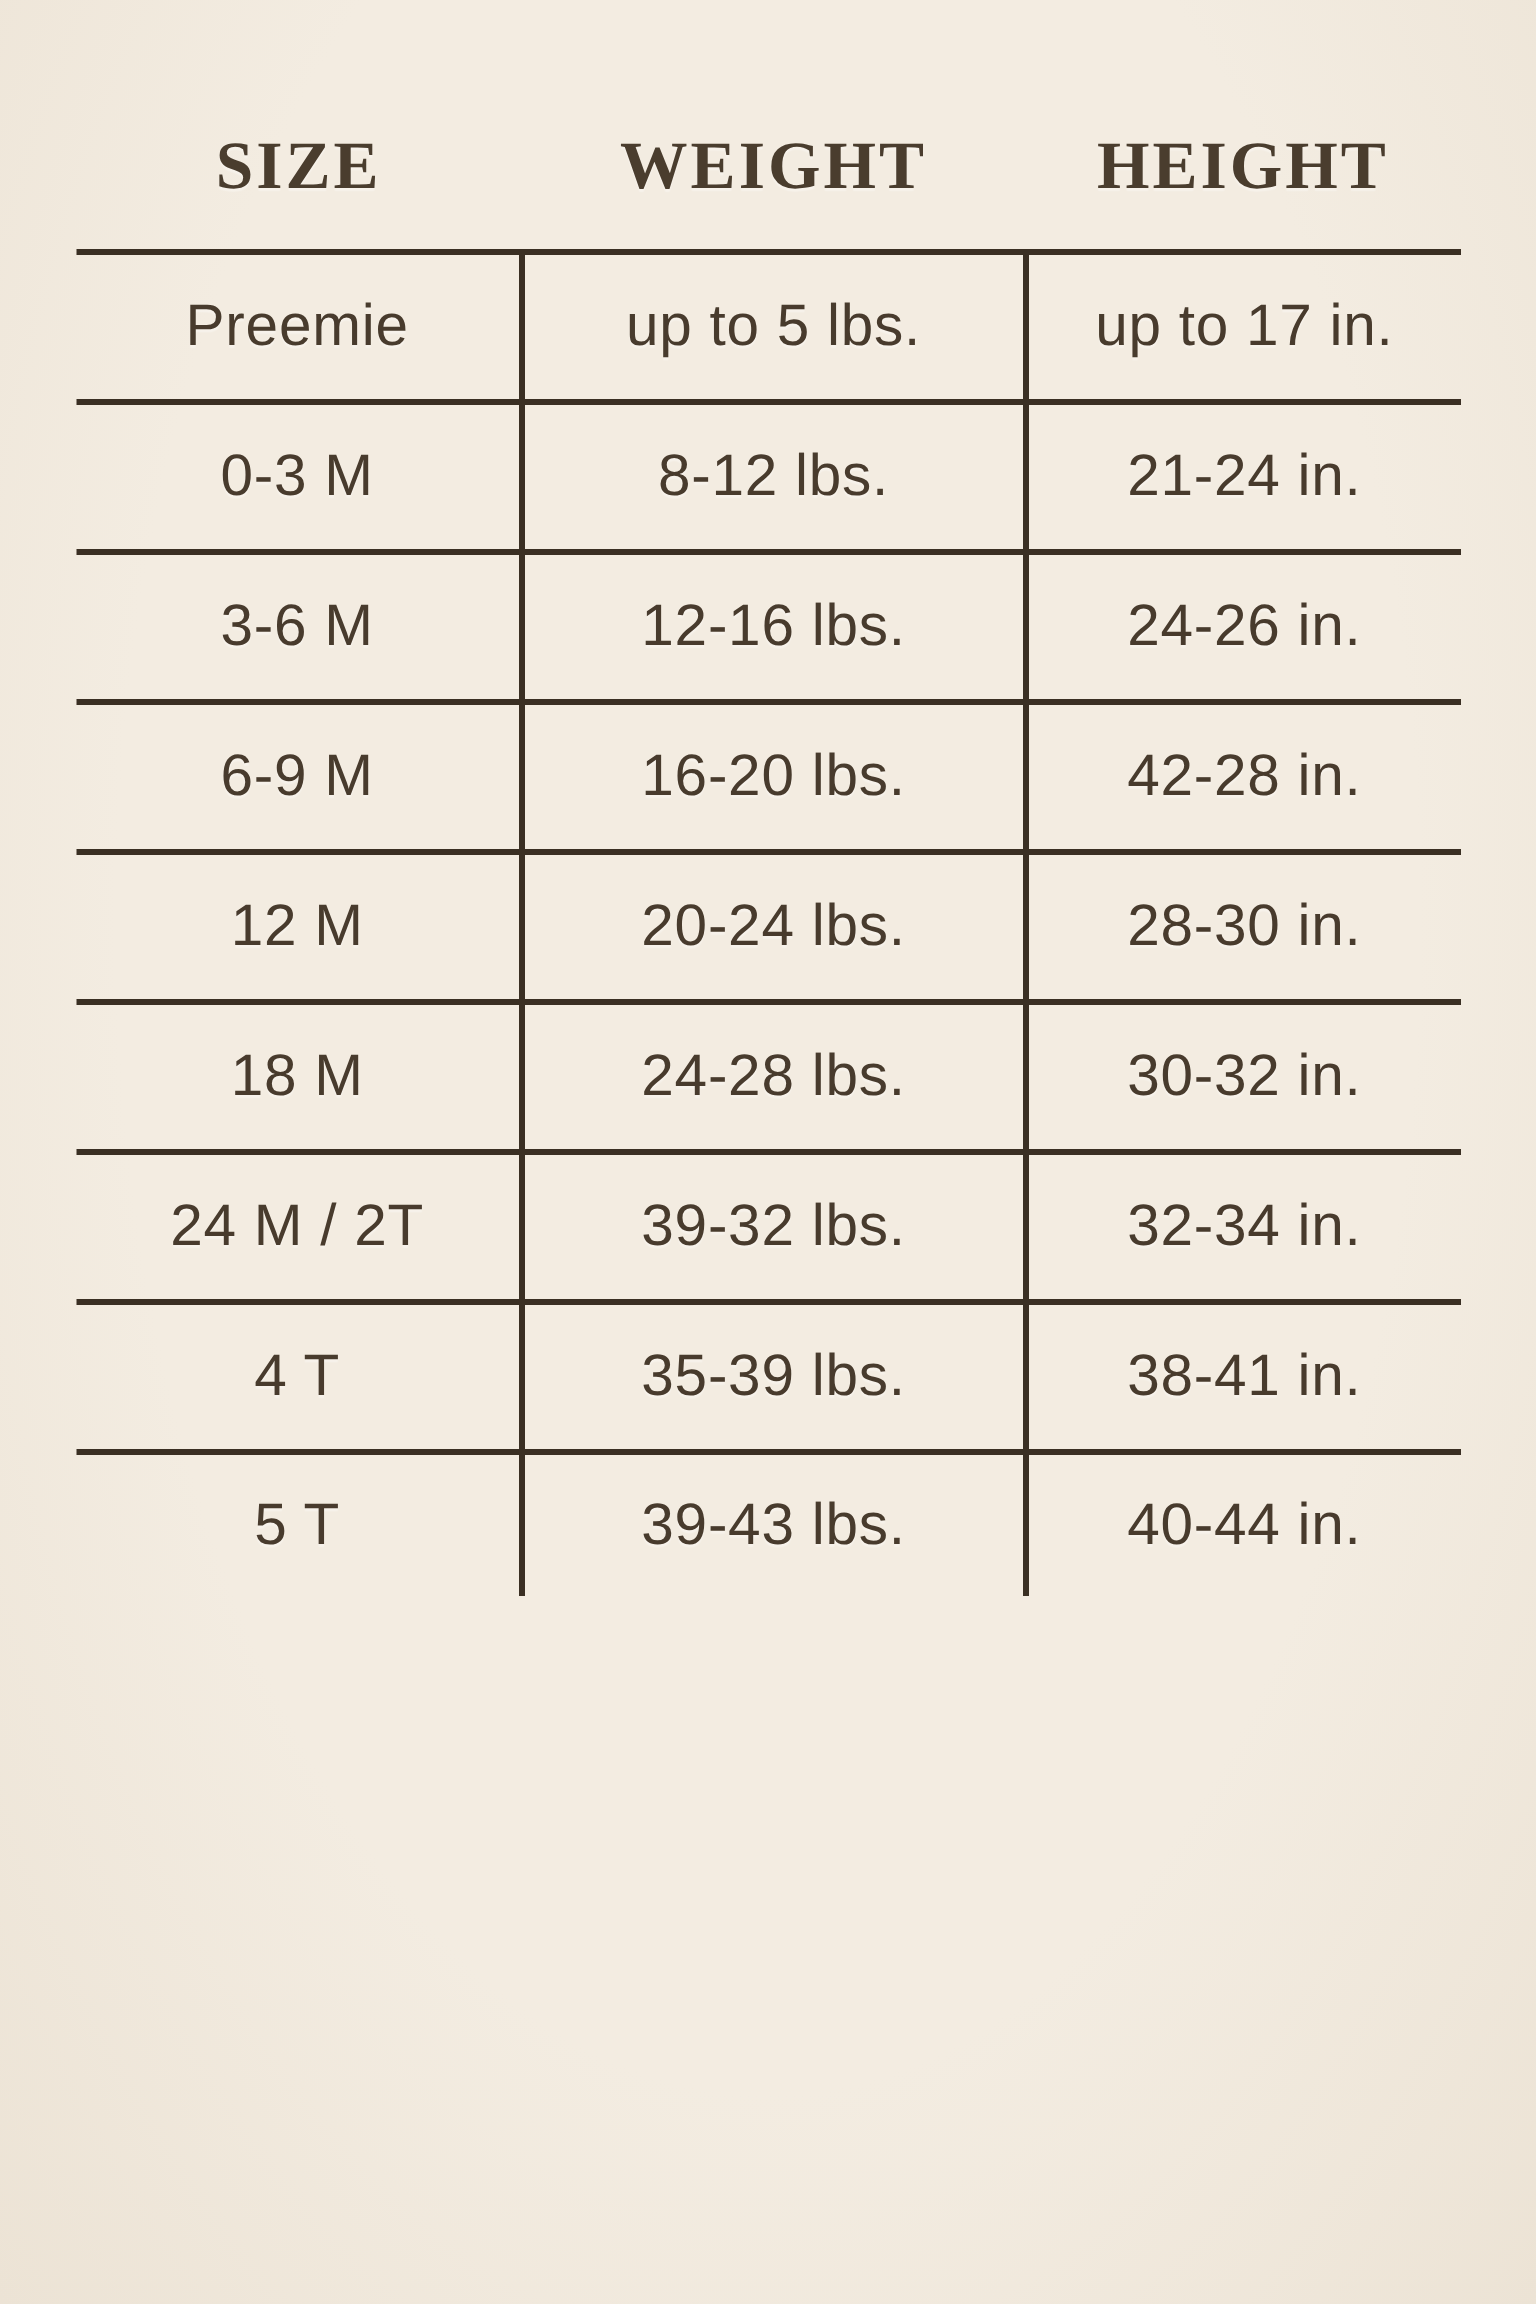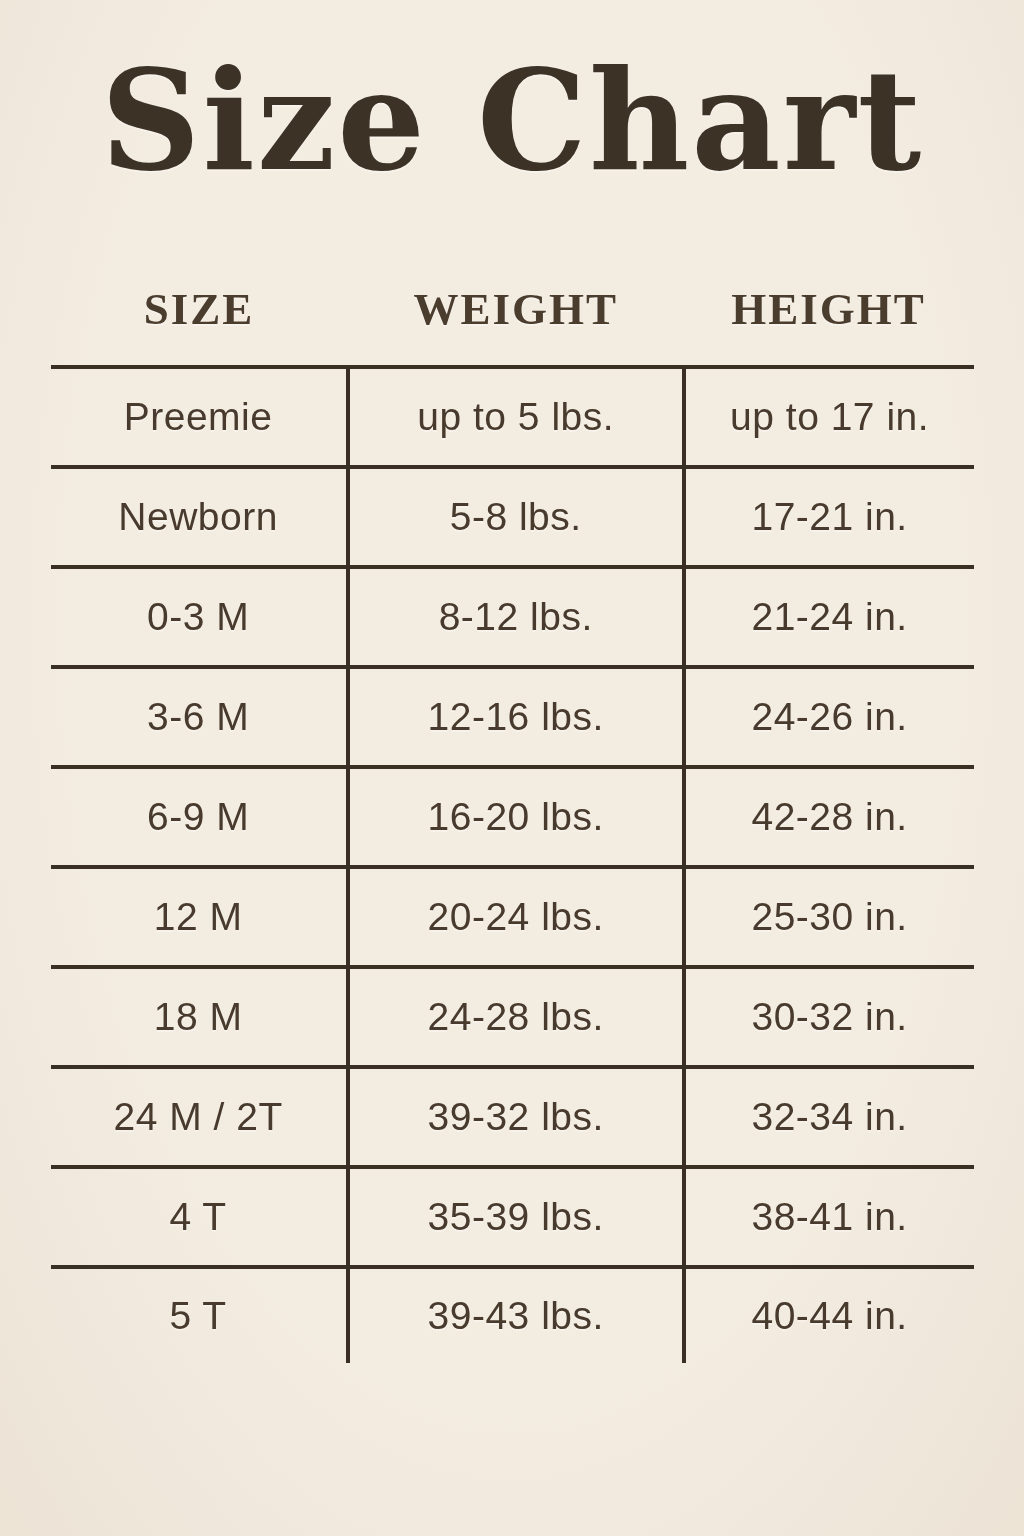--- a/index.html
+++ b/index.html
@@ -67,21 +67,20 @@
     border-right: 4px solid #3a2f23;
   }
   tbody tr:last-child { height: 96px; }
   tbody tr:last-child td { border-bottom: none; }
 </style>
 </head>
 <body>
 
 <div class="page">
 
-  <h1 class="page-title">Size Chart</h1>
 
   <table class="size-table">
     <colgroup>
       <col class="c1">
         <col class="c2">
         <col class="c3">
     </colgroup>
     <thead>
       <tr>
         <th>SIZE</th>
@@ -89,25 +88,20 @@
         <th>HEIGHT</th>
       </tr>
     </thead>
     <tbody id="table-body">
   <tr>
     <td>Preemie</td>
     <td>up to 5 lbs.</td>
     <td>up to 17 in.</td>
   </tr>
 
-  <tr>
-    <td>Newborn</td>
-    <td>5-8 lbs.</td>
-    <td>17-21 in.</td>
-  </tr>
 
   <tr>
     <td>0-3 M</td>
     <td>8-12 lbs.</td>
     <td>21-24 in.</td>
   </tr>
 
   <tr>
     <td>3-6 M</td>
     <td>12-16 lbs.</td>
@@ -116,21 +110,21 @@
 
   <tr>
     <td>6-9 M</td>
     <td>16-20 lbs.</td>
     <td>42-28 in.</td>
   </tr>
 
   <tr>
     <td>12 M</td>
     <td>20-24 lbs.</td>
-    <td>25-30 in.</td>
+    <td>28-30 in.</td>
   </tr>
 
   <tr>
     <td>18 M</td>
     <td>24-28 lbs.</td>
     <td>30-32 in.</td>
   </tr>
 
   <tr>
     <td>24 M / 2T</td>

